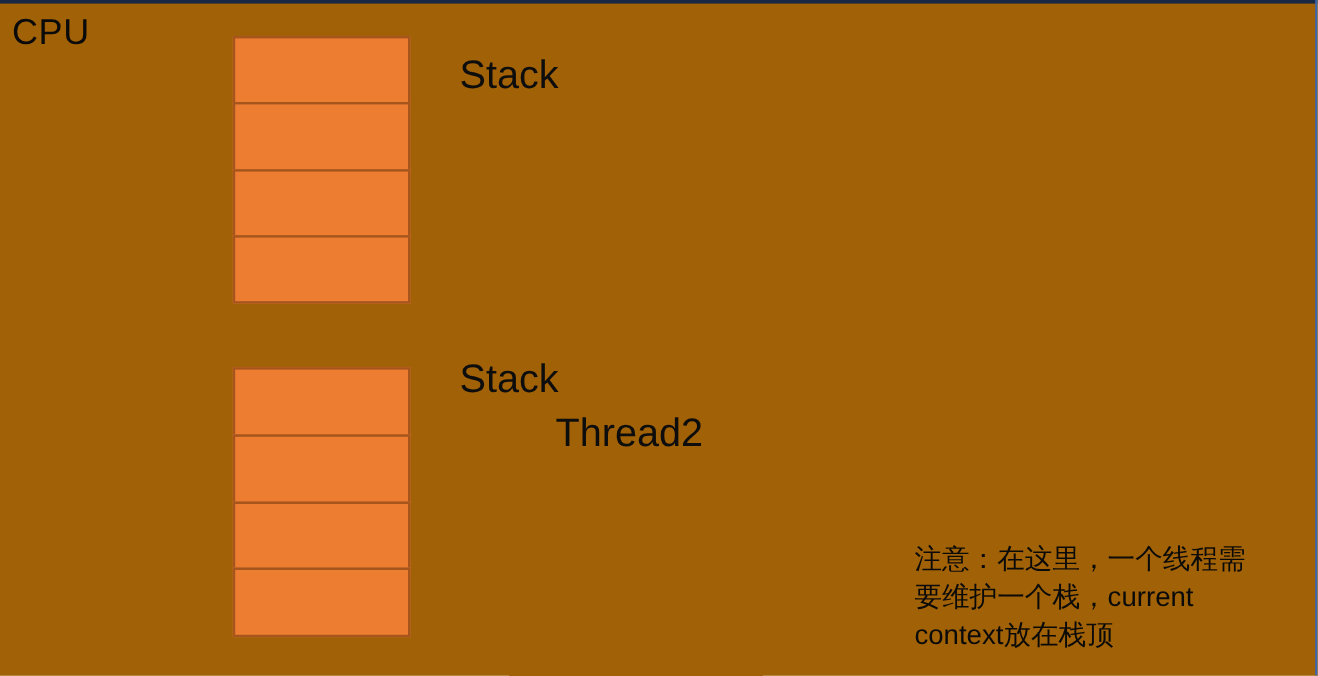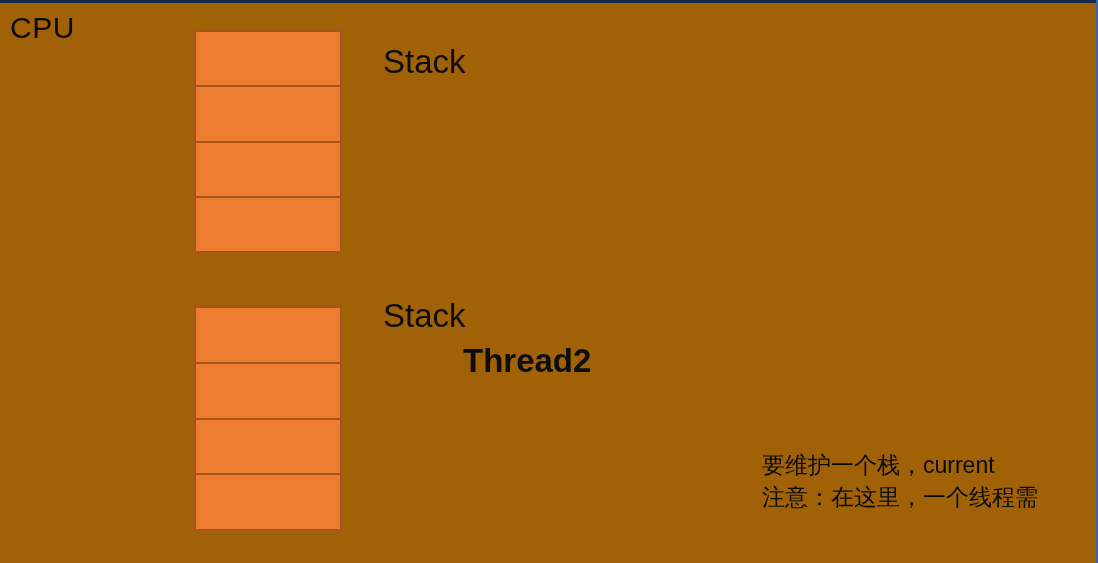--- a/index.html
+++ b/index.html
@@ -58,21 +58,21 @@
   }
   .stack-label.first  { top: 27px; }
   .stack-label.second { top: 281px; }
   .thread-label {
     position: absolute;
     left: 463px;
     font-size: 33px;
     color: #0d0d0d;
   }
   .thread-label.first  { top: 109px; }
-  .thread-label.second { top: 342px; font-weight: bold; }
+  .thread-label.second { top: 342px; }
   .note {
     position: absolute;
     left: 762px; top: 449px;
     width: 335px;
     font-size: 23px;
     line-height: 32px;
     color: #0a0a0a;
     white-space: nowrap;
   }
   .watermark {
@@ -104,18 +104,19 @@
   <div class="stack-box second">
       <div class="segment"></div>
       <div class="segment"></div>
       <div class="segment"></div>
       <div class="segment"></div>
     </div>
   <div class="stack-label second">Stack</div>
   <div class="thread-label second">Thread2</div>
 
   <div class="note">
+    <div>注意：在这里，一个线程需</div>
     <div>要维护一个栈，current</div>
-    <div>注意：在这里，一个线程需</div>
+    <div>context放在栈顶</div>
   </div>
 
 
 </div>
 
 </body></html>

